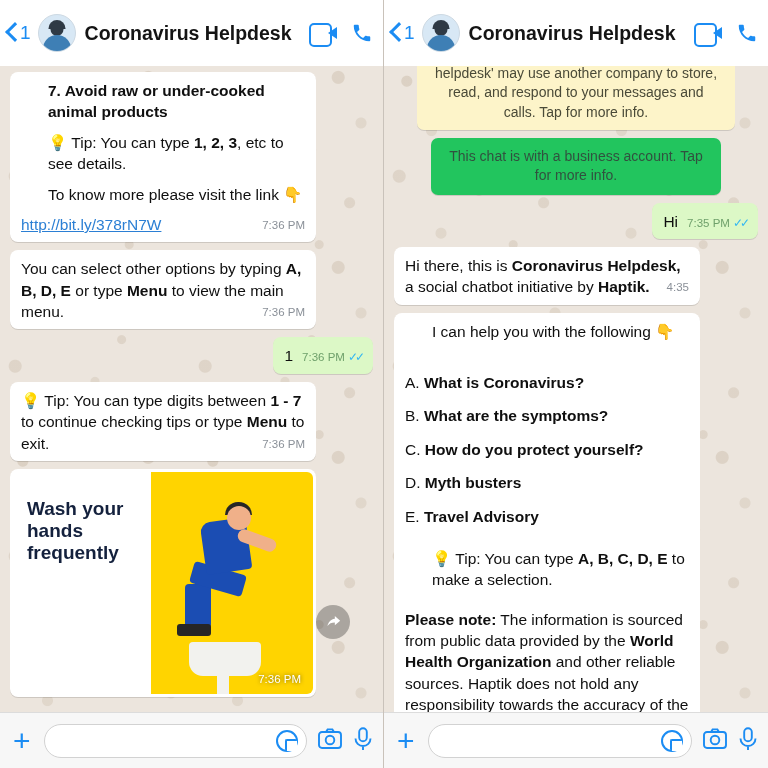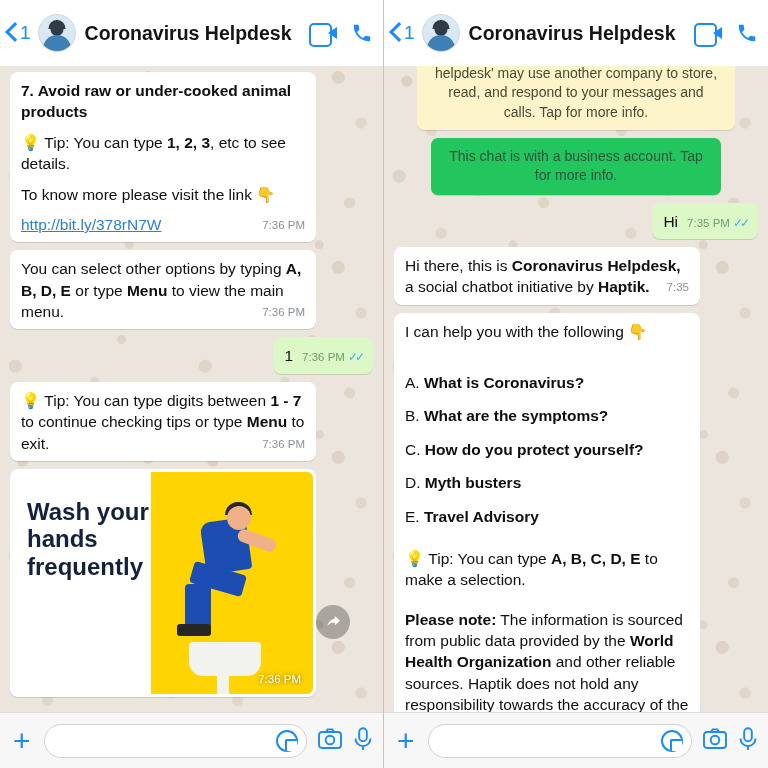--- a/index.html
+++ b/index.html
@@ -223,21 +223,21 @@
     color: #34b7f1;
     font-size: 12px;
     letter-spacing: -3px;
   }
   b { font-weight: bold; }
   a.link {
     color: #2b7fd4;
     text-decoration: underline;
     word-break: break-all;
   }
-  .p { margin-bottom: 9px; }
+  .p { margin-bottom: 9px; margin-left: 27px; }
   .p:last-of-type { margin-bottom: 0; }
   .list-line { margin: 12px 0; }
   .spacer { height: 9px; }
 
   
   .img-bubble {
     align-self: flex-start;
     background: #ffffff;
     border-radius: 8px;
     padding: 3px;
@@ -252,21 +252,21 @@
     position: relative;
     background: #ffffff;
     display: flex;
   }
   .poster-left {
     width: 54%;
     background: #ffffff;
     padding: 26px 12px 10px 14px;
   }
   .poster-title {
-    font-size: 24px;
+    font-size: 19px;
     font-weight: bold;
     color: #14213d;
     line-height: 1.15;
   }
   .poster-sub {
     margin-top: 12px;
     font-size: 8.6px;
     color: #2b3445;
     line-height: 1.35;
   }
@@ -560,21 +560,21 @@
 
         <div class="bubble biz">This chat is with a business account. Tap for more info.</div>
 
         <div class="bubble out">
           <span>Hi</span>
           <span class="meta"><span>7:35 PM</span><span class="ticks">✓✓</span></span>
         </div>
 
         <div class="bubble in">
           <span>Hi there, this is </span><b>Coronavirus Helpdesk,</b><span> a social chatbot initiative by </span><b>Haptik.</b>
-          <span class="meta">7:35</span>
+          <span class="meta">4:35</span>
         </div>
 
         <div class="bubble in">
           <div class="p">I can help you with the following 👇</div>
           <div class="spacer"></div>
           <div class="list-line"><span>A.</span> <b>What is Coronavirus?</b></div>
           <div class="list-line"><span>B.</span> <b>What are the symptoms?</b></div>
           <div class="list-line"><span>C.</span> <b>How do you protect yourself?</b></div>
           <div class="list-line"><span>D.</span> <b>Myth busters</b></div>
           <div class="list-line"><span>E.</span> <b>Travel Advisory</b></div>

